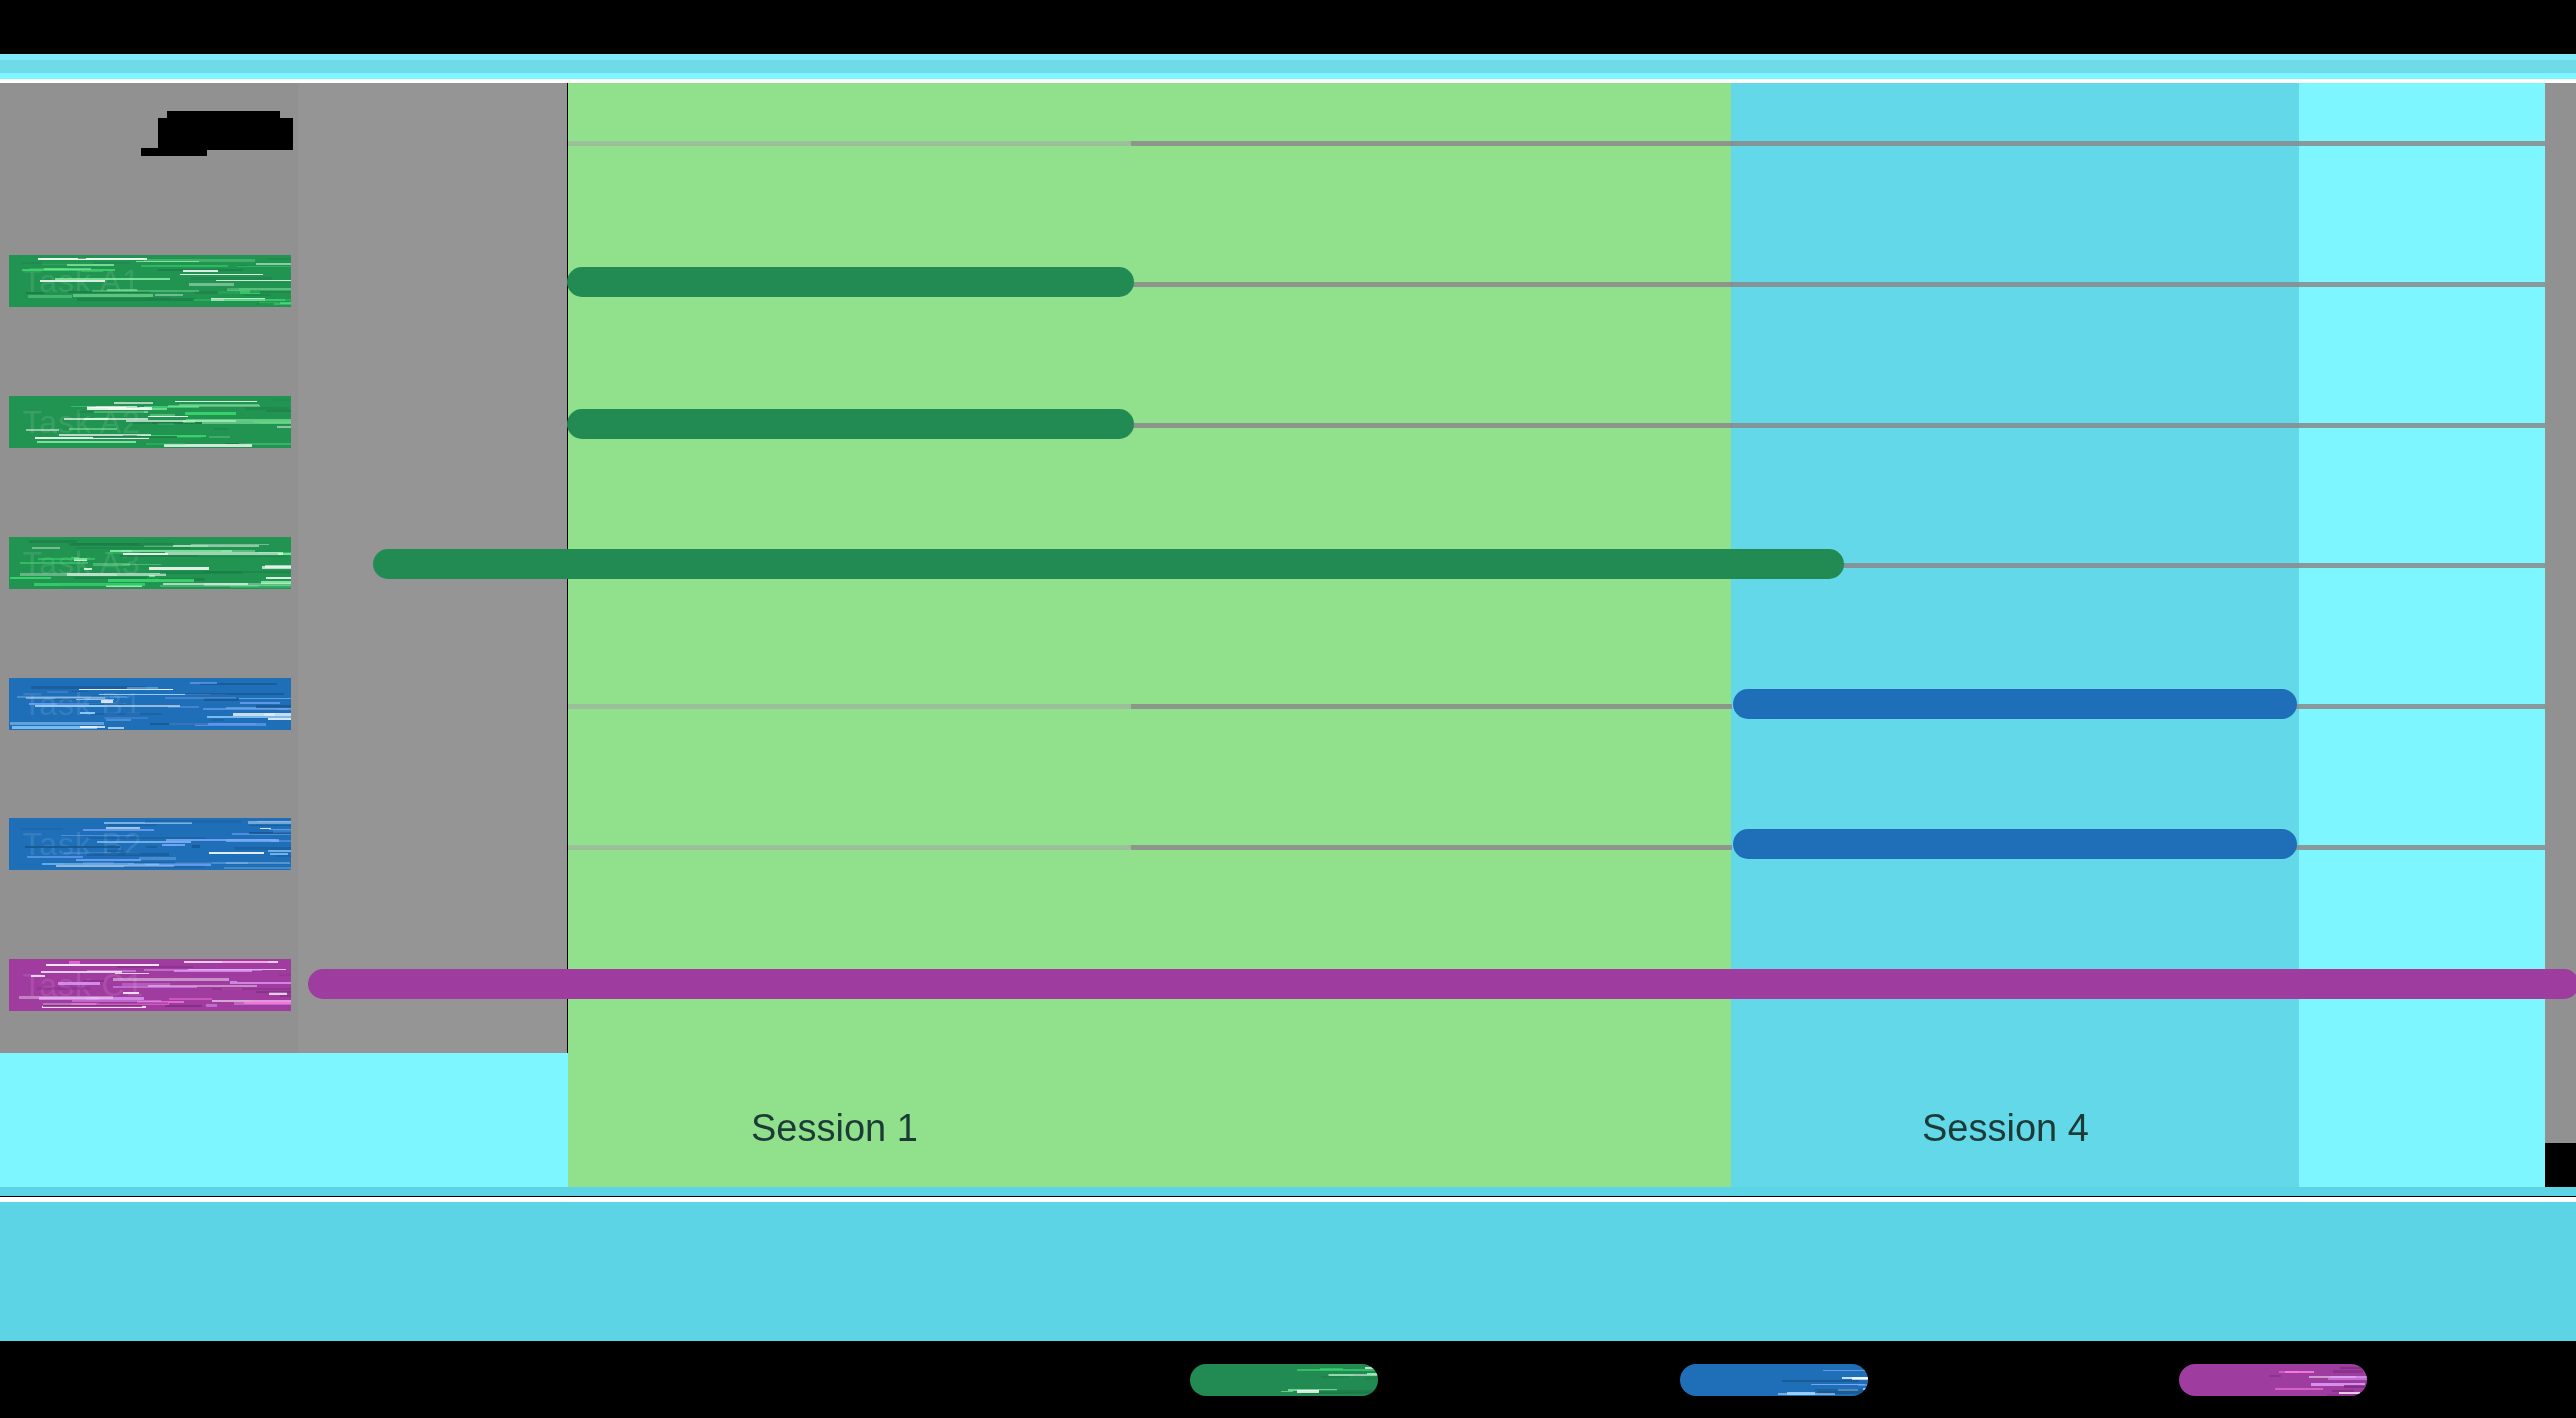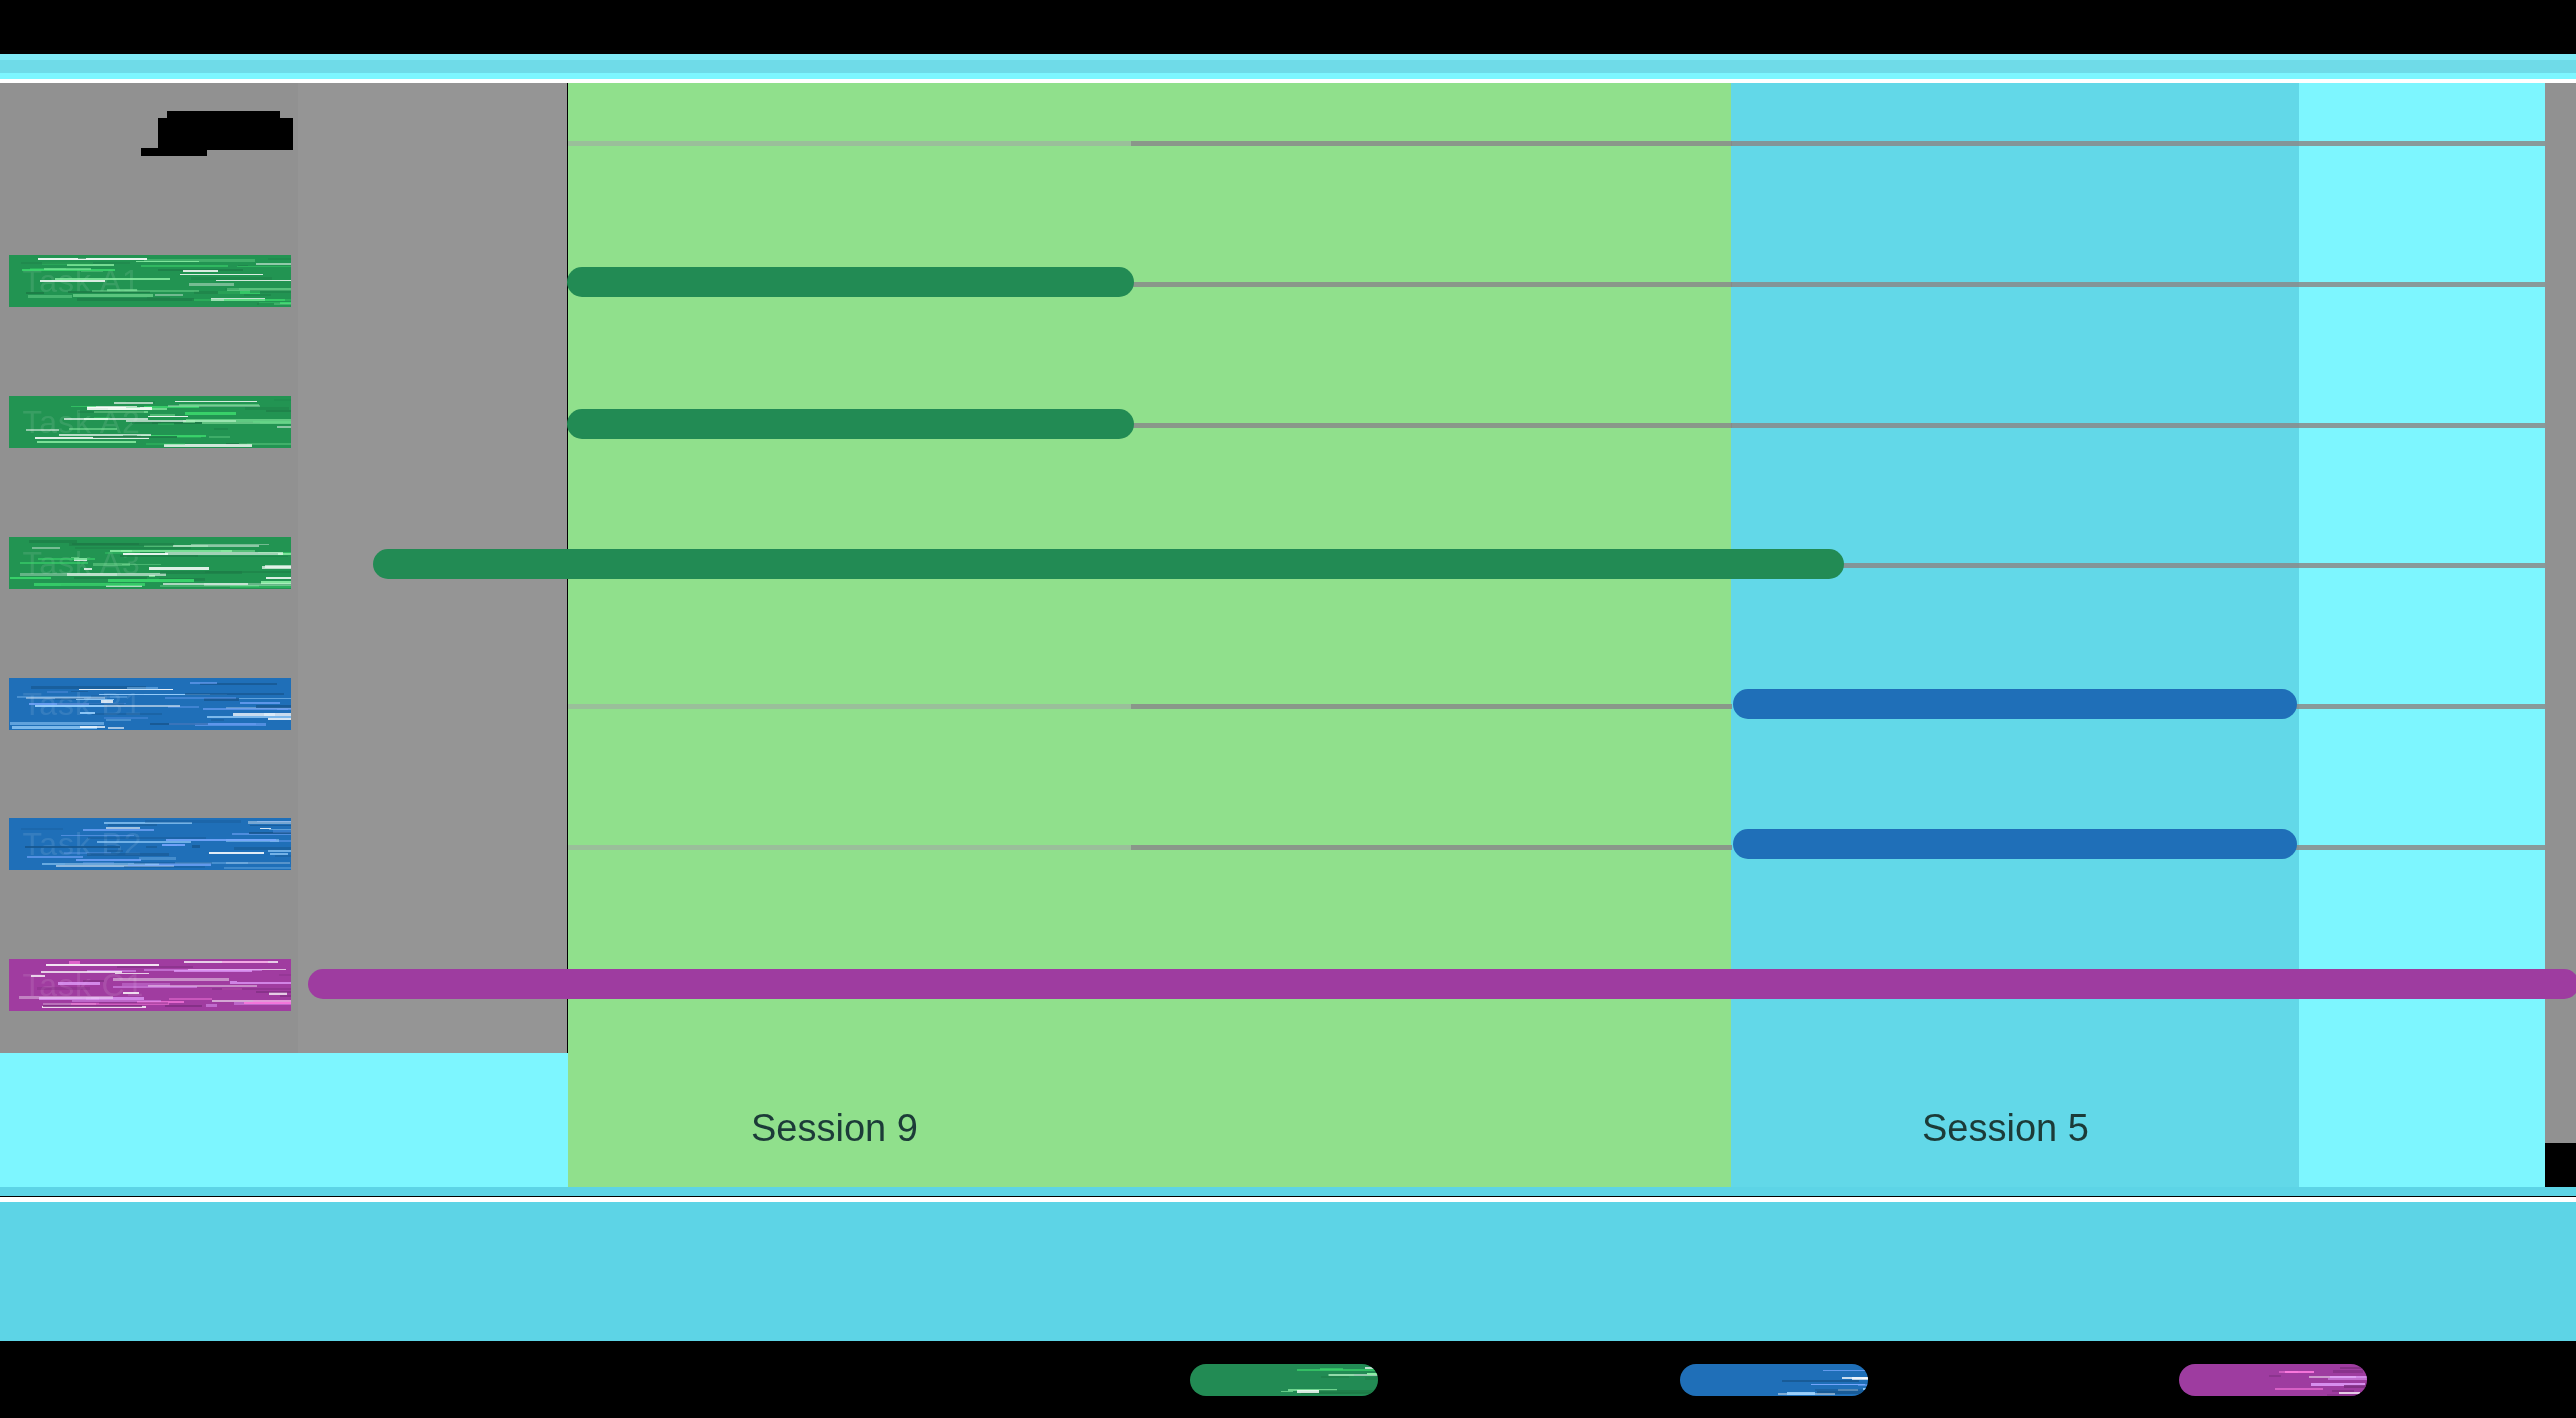--- a/index.html
+++ b/index.html
@@ -250,22 +250,22 @@
 
   <div class="bar green" style="left:567px;  top:267px;  width:567px;"></div>
   <div class="bar green" style="left:567px;  top:409px;  width:567px;"></div>
   <div class="bar green" style="left:373px;  top:549px;  width:1471px;"></div>
   <div class="bar blue" style="left:1733px; top:689px;  width:564px;"></div>
   <div class="bar blue" style="left:1733px; top:829px;  width:564px;"></div>
   <div class="bar magenta" style="left:308px;  top:969px; width:2271px;"></div>
 
   <div class="bottom-cyan"></div>
 
-  <div class="band-label s1">Session 9</div>
-  <div class="band-label s2">Session 5</div>
+  <div class="band-label s1">Session 1</div>
+  <div class="band-label s2">Session 4</div>
 
   <div class="footer-strip a"></div>
   <div class="footer-strip b"></div>
   <div class="footer-strip c"></div>
 
   <div class="title-redaction b"></div>
   <div class="title-redaction"></div>
   <div class="title-redaction c"></div>
   <div class="title-text"></div>
 

